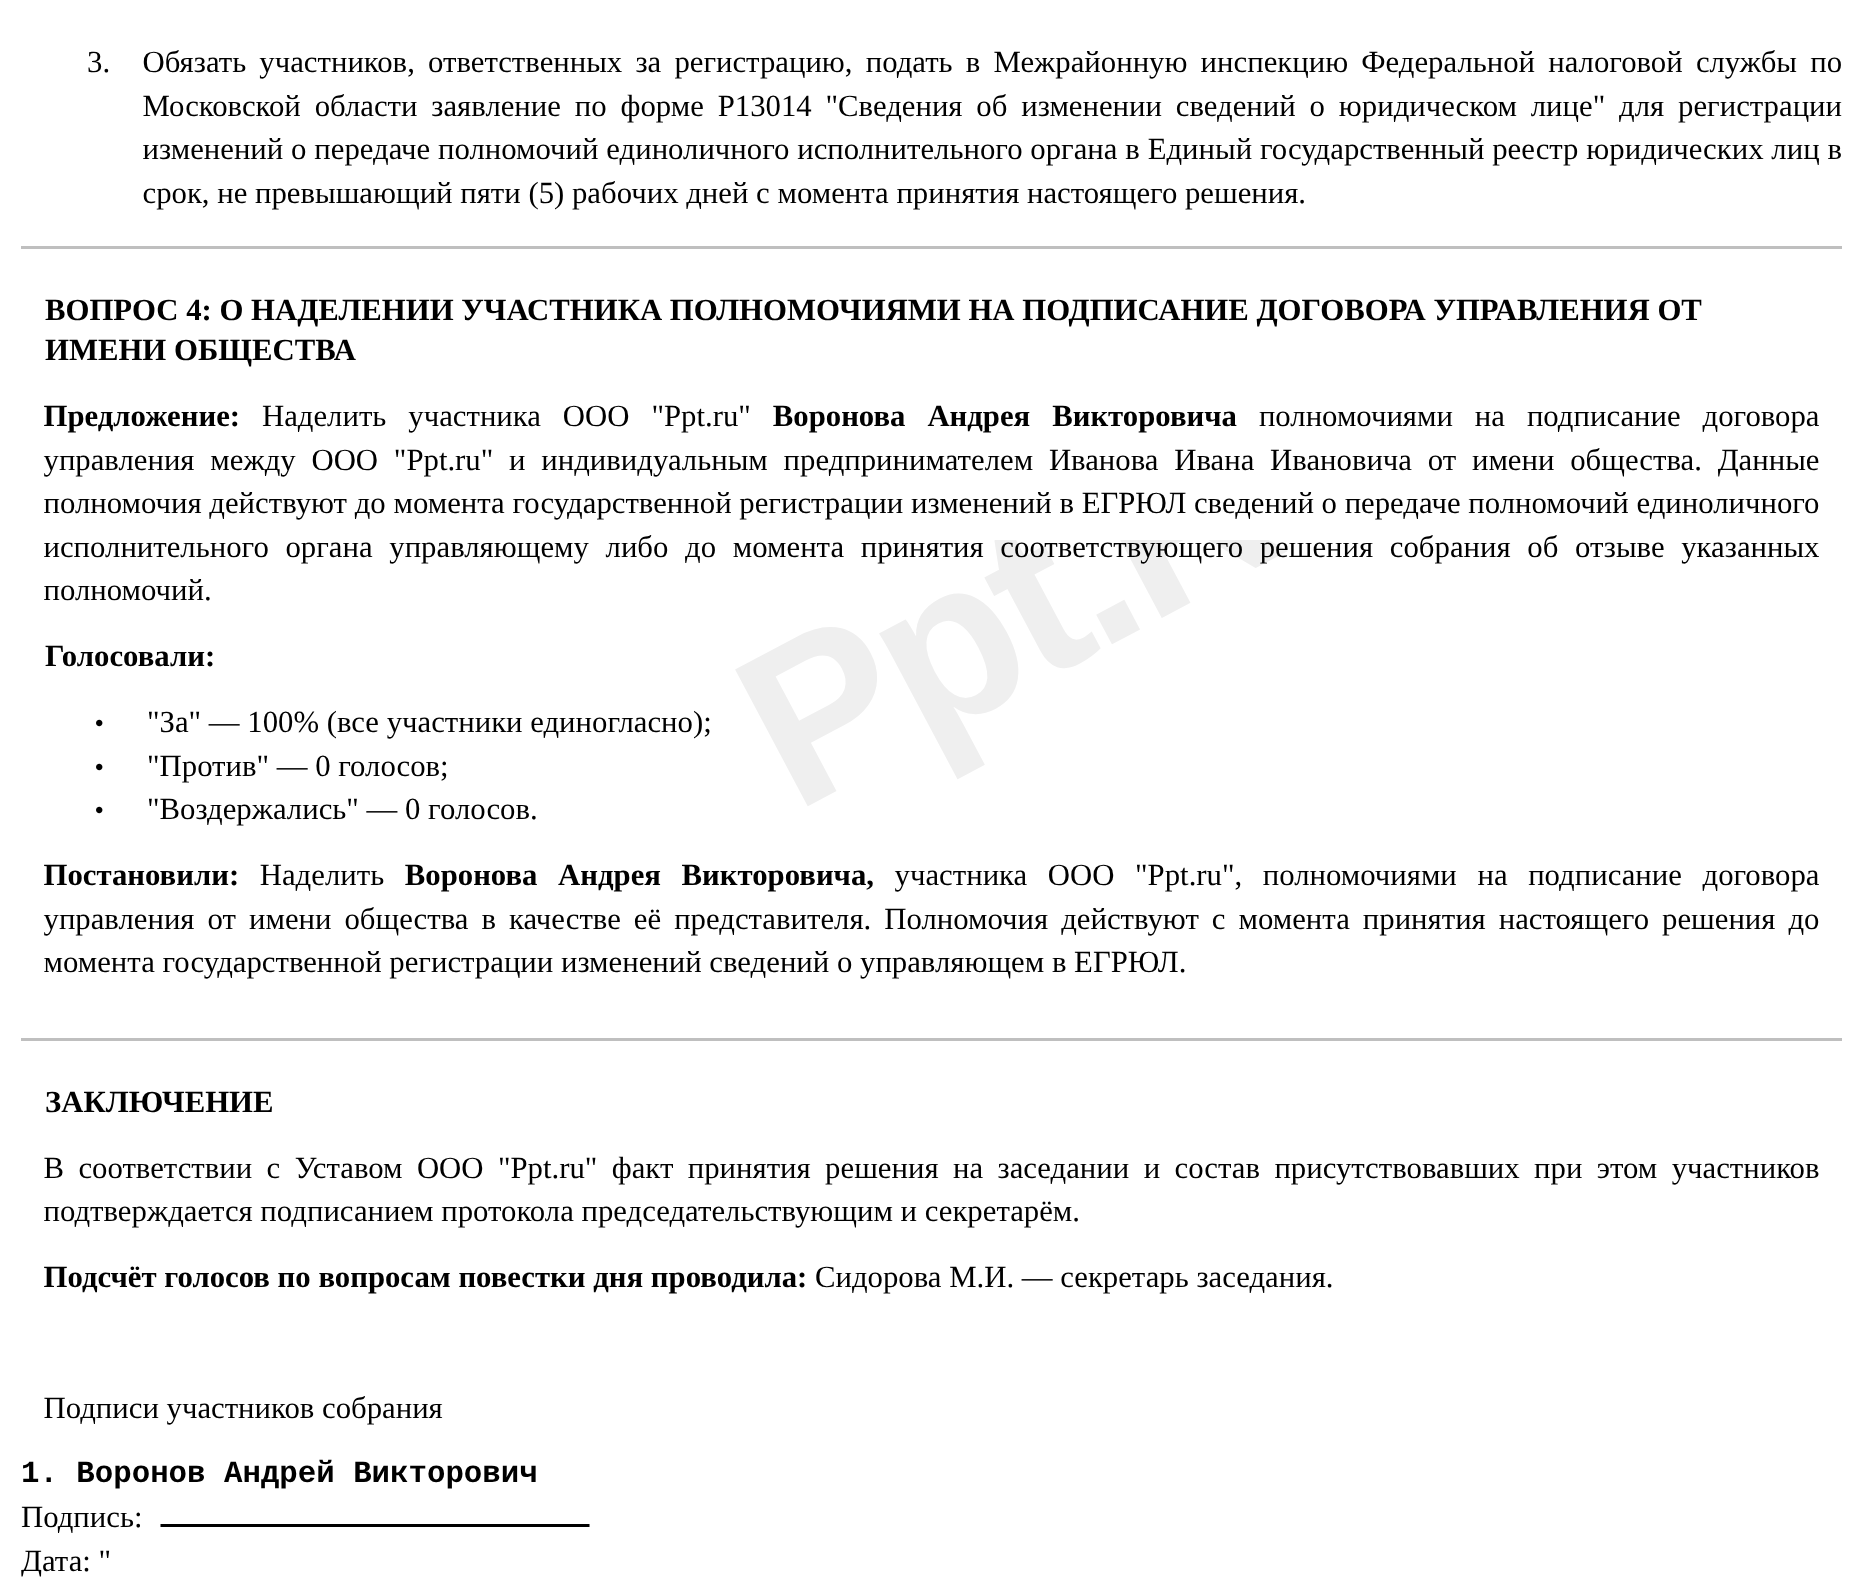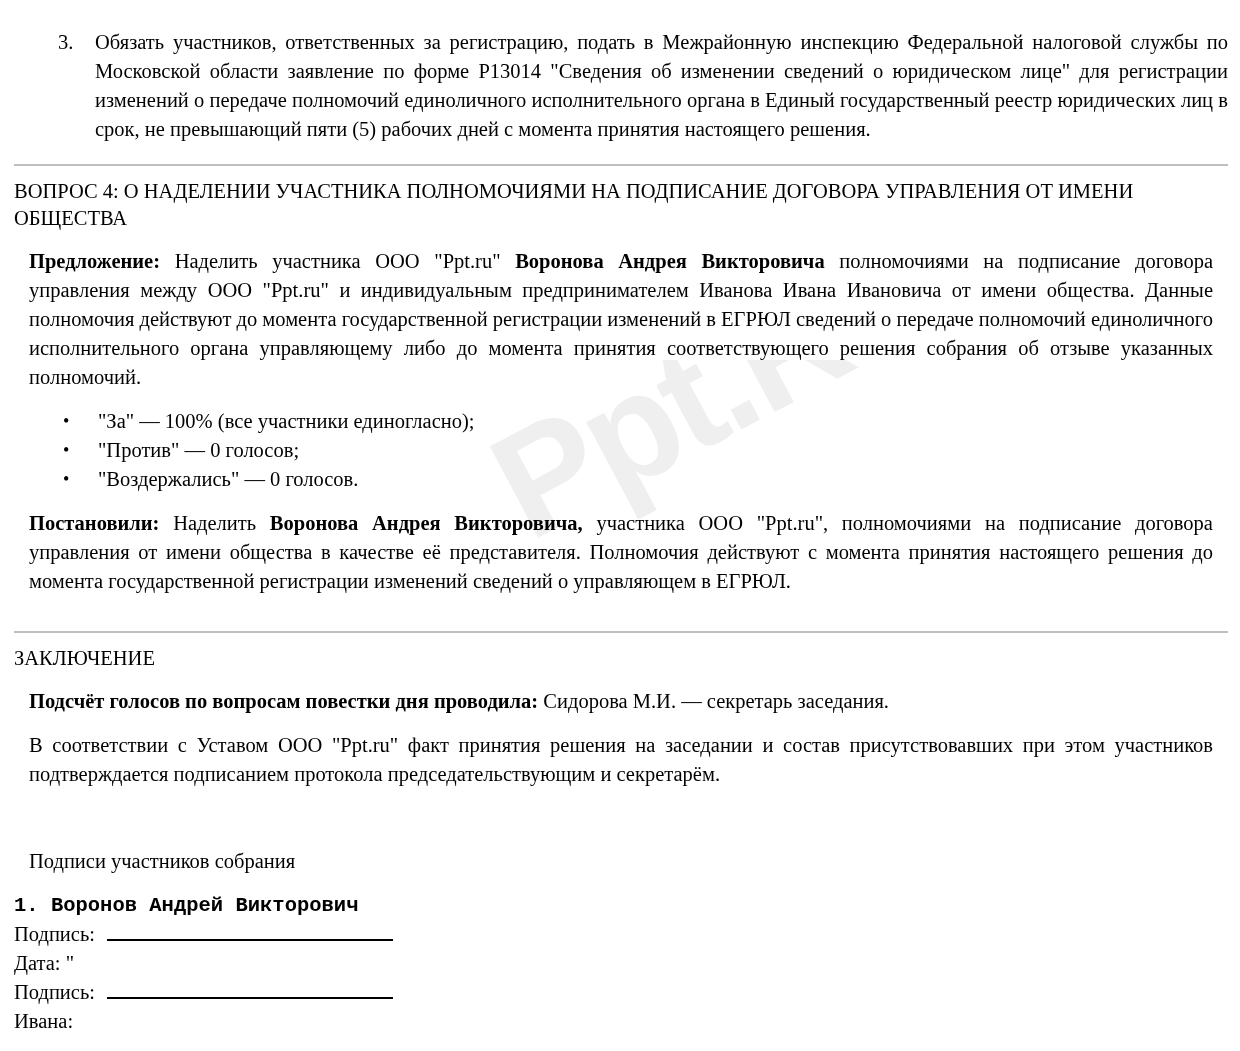--- a/index.html
+++ b/index.html
@@ -88,23 +88,23 @@
   .num-item .num-body {
     flex: 1 1 auto;
     text-align: justify;
     text-justify: inter-word;
   }
 
   
   .heading {
     font-size: 20.5px;
     line-height: 27px;
-    font-weight: 400;
+    font-weight: 700;
     text-transform: none;
-    margin: 0;
+    margin: 16px;
   }
 
   .bullets {
     list-style: none;
     margin: 0;
     padding: 0;
   }
   .bullets li {
     font-size: 20.5px;
     line-height: 29px;
@@ -161,39 +161,40 @@
   </div>
 
   <div class="spacer-md"></div>
   <hr class="rule">
   <div class="spacer-sm"></div>
 
   <div class="heading">ВОПРОС 4: О НАДЕЛЕНИИ УЧАСТНИКА ПОЛНОМОЧИЯМИ НА ПОДПИСАНИЕ ДОГОВОРА УПРАВЛЕНИЯ ОТ ИМЕНИ ОБЩЕСТВА</div>
 
   <p class="para lead"><span class="b">Предложение:</span><span> Наделить участника ООО "Ppt.ru" </span><span class="b">Воронова Андрея Викторовича</span><span> полномочиями на подписание договора управления между ООО "Ppt.ru" и индивидуальным предпринимателем Иванова Ивана Ивановича от имени общества. Данные полномочия действуют до момента государственной регистрации изменений в ЕГРЮЛ сведений о передаче полномочий единоличного исполнительного органа управляющему либо до момента принятия соответствующего решения собрания об отзыве указанных полномочий.</span></p>
 
+  <div class="heading">Голосовали:</div>
 
   <ul class="bullets">
     <li>"За" — 100% (все участники единогласно);</li>
     <li>"Против" — 0 голосов;</li>
     <li>"Воздержались" — 0 голосов.</li>
   </ul>
 
   <p class="para lead"><span class="b">Постановили:</span><span> Наделить </span><span class="b">Воронова Андрея Викторовича,</span><span> участника ООО "Ppt.ru", полномочиями на подписание договора управления от имени общества в качестве её представителя. Полномочия действуют с момента принятия настоящего решения до момента государственной регистрации изменений сведений о управляющем в ЕГРЮЛ.</span></p>
 
   <div class="spacer-md"></div>
   <hr class="rule">
   <div class="spacer-sm"></div>
 
   <div class="heading">ЗАКЛЮЧЕНИЕ</div>
 
 
+  <p class="para">В соответствии с Уставом ООО "Ppt.ru" факт принятия решения на заседании и состав присутствовавших при этом участников подтверждается подписанием протокола председательствующим и секретарём.</p>
+
   <p class="para lead"><span class="b">Подсчёт голосов по вопросам повестки дня проводила:</span><span> Сидорова М.И. — секретарь заседания.</span></p>
-
-  <p class="para">В соответствии с Уставом ООО "Ppt.ru" факт принятия решения на заседании и состав присутствовавших при этом участников подтверждается подписанием протокола председательствующим и секретарём.</p>
 
   <div class="spacer-lg"></div>
 
   <div class="para lead">Подписи участников собрания</div>
 
   <div class="sig-name">1. Воронов Андрей Викторович</div>
   <div class="sig-row">
     <span>Подпись:</span>
     <span class="sig-line"></span>
   </div>

